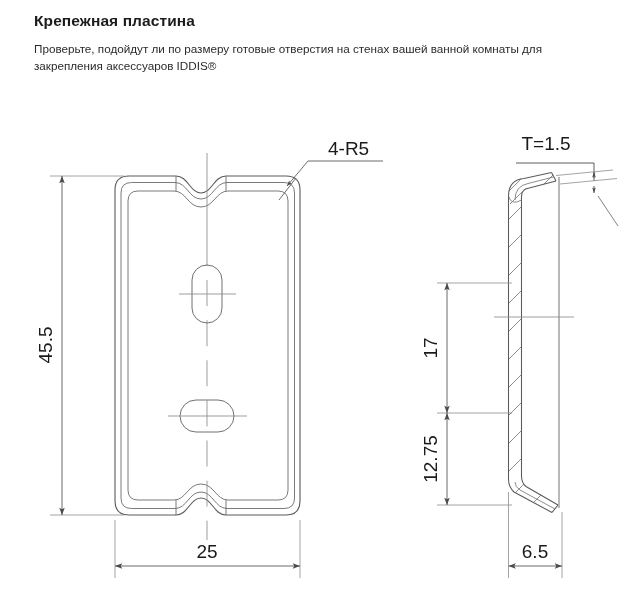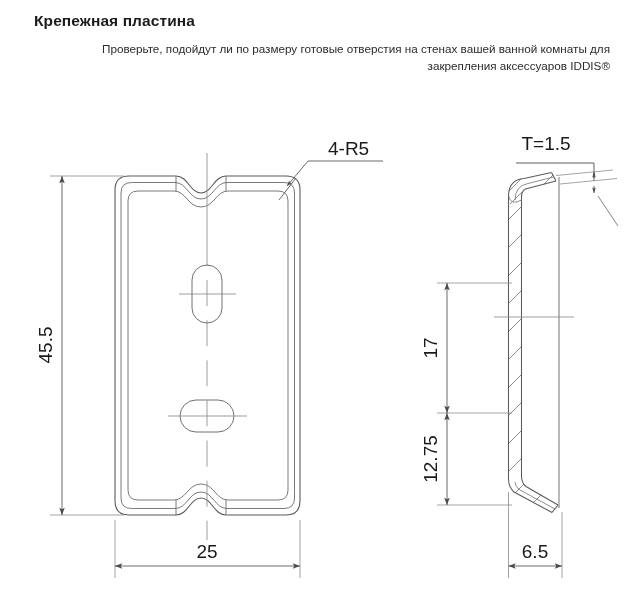--- a/index.html
+++ b/index.html
@@ -36,21 +36,20 @@
     margin: 0 0 9px 0;
     line-height: 1.2;
   }
   .subtitle {
     font-size: 11.7px;
     font-weight: normal;
     color: #2b2b2b;
     line-height: 1.46;
     margin: 0;
     max-width: 576px;
-    text-align: right;
   }
   #drawing {
     position: absolute;
     left: 0;
     top: 0;
     width: 627px;
     height: 600px;
   }
   svg text {
     font-family: "Liberation Sans", sans-serif;

